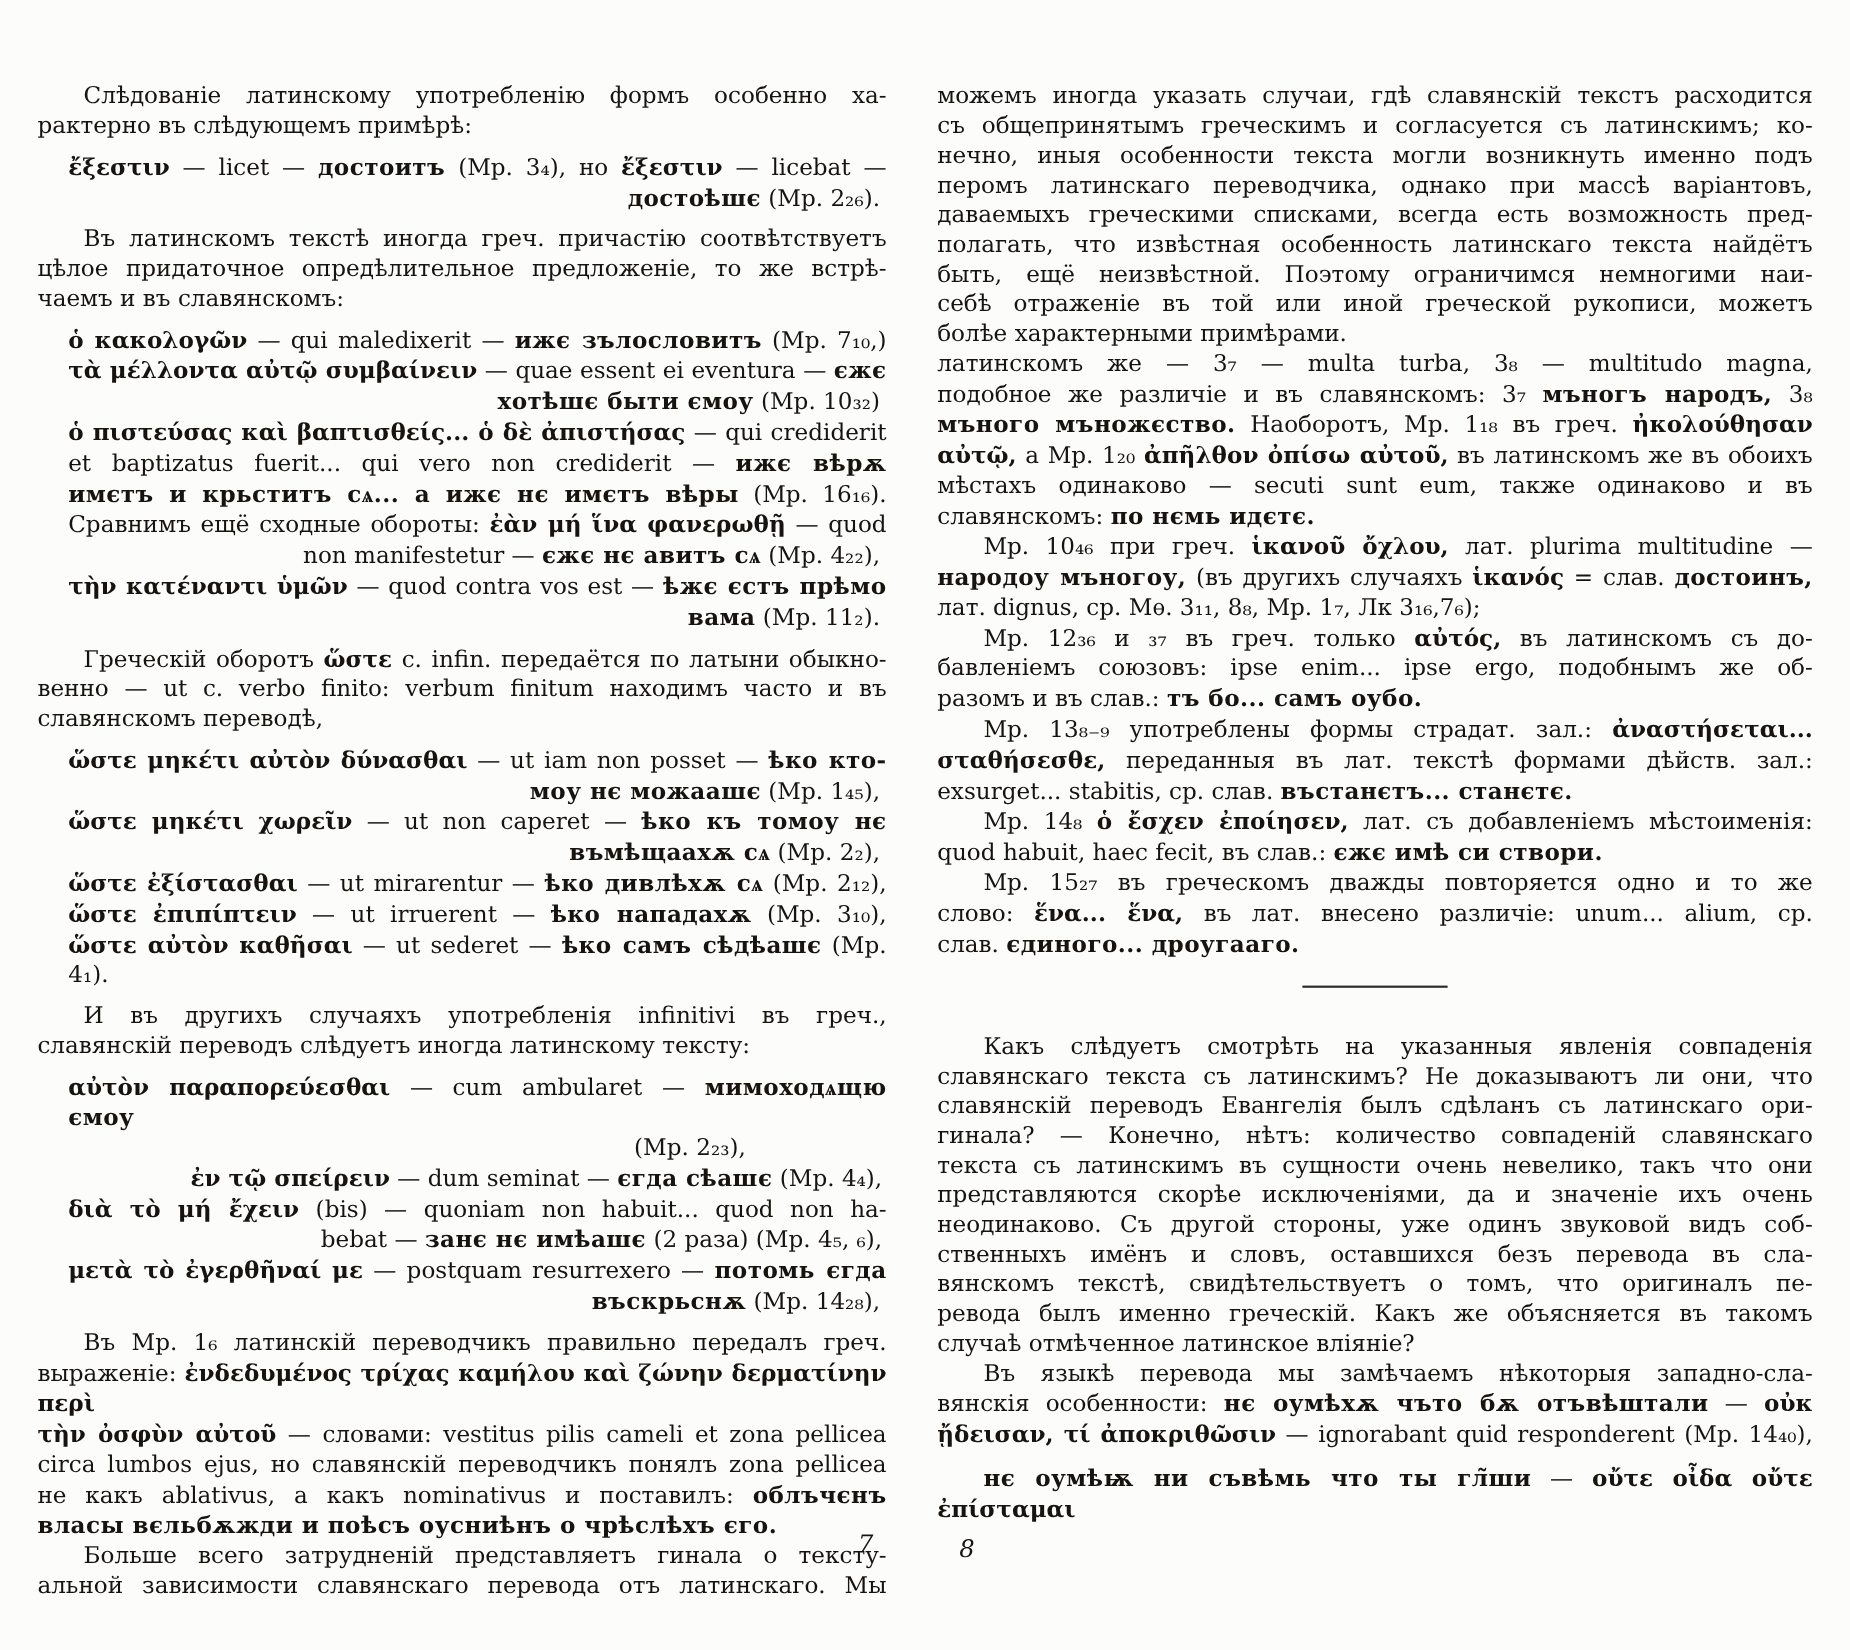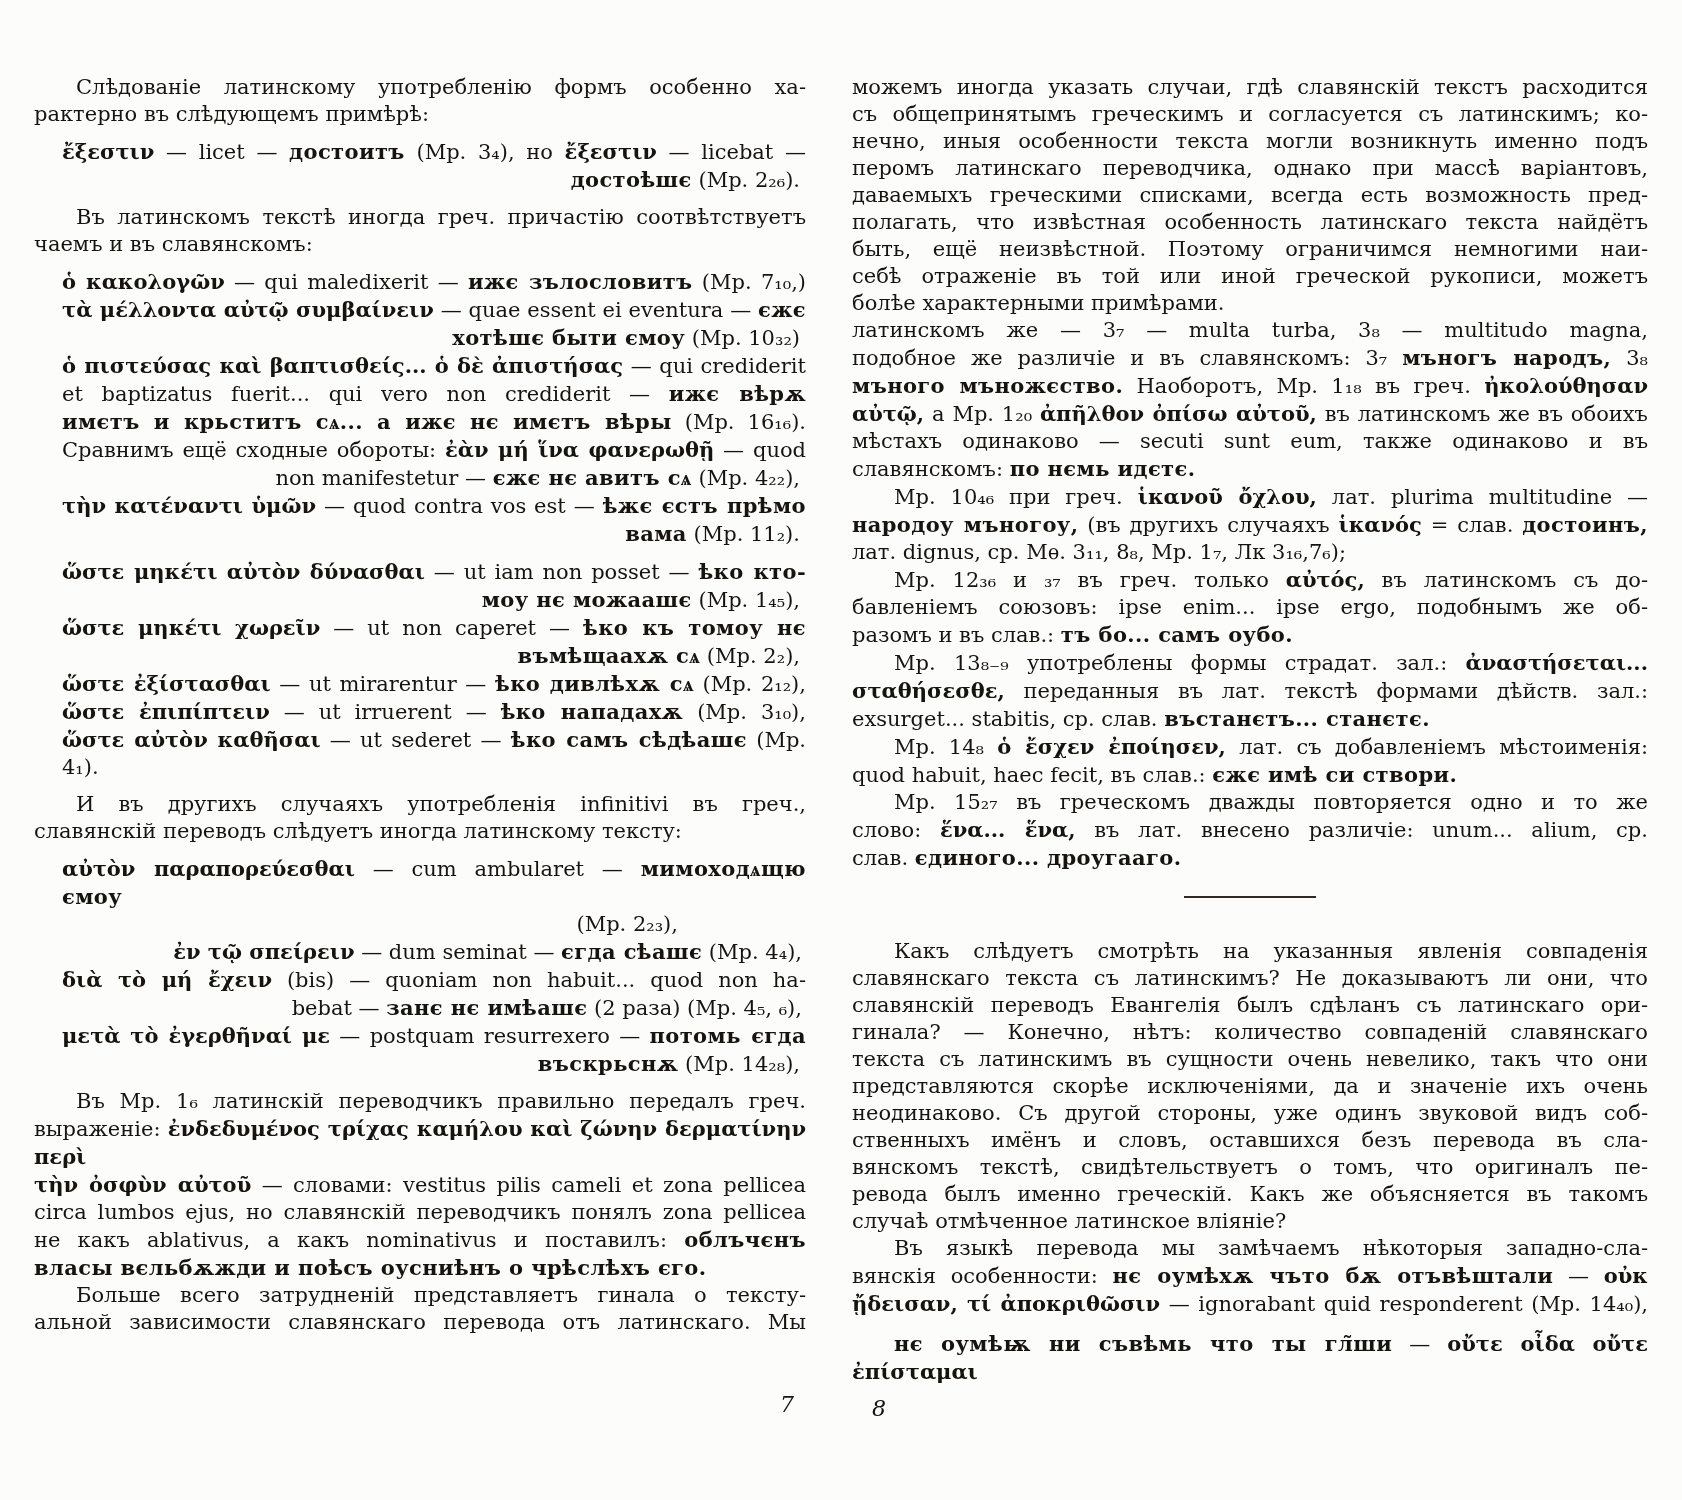--- a/index.html
+++ b/index.html
@@ -42,33 +42,39 @@
     <div class="block para">
       <div class="line a-j ind"><span>Слѣдованіе латинскому употребленію формъ особенно ха-</span></div>
       <div class="line a-l"><span>рактерно въ слѣдующемъ примѣрѣ:</span></div>
     </div>
     <div class="block example">
       <div class="line a-j"><span class="f-g">ἔξεστιν</span><span> — licet — </span><span class="f-s">достоитъ</span><span> (Мр. 3₄), но </span><span class="f-g">ἔξεστιν</span><span> — licebat —</span></div>
       <div class="line a-r"><span class="f-s">достоѣшє</span><span> (Мр. 2₂₆).</span></div>
     </div>
     <div class="block para">
       <div class="line a-j ind"><span>Въ латинскомъ текстѣ иногда греч. причастію соотвѣтствуетъ</span></div>
+      <div class="line a-j"><span>цѣлое придаточное опредѣлительное предложеніе, то же встрѣ-</span></div>
       <div class="line a-l"><span>чаемъ и въ славянскомъ:</span></div>
     </div>
     <div class="block example">
       <div class="line a-j"><span class="f-g">ὁ κακολογῶν</span><span> — qui maledixerit — </span><span class="f-s">ижє зълословитъ</span><span> (Мр. 7₁₀,)</span></div>
       <div class="line a-j"><span class="f-g">τὰ μέλλοντα αὐτῷ συμβαίνειν</span><span> — quae essent ei eventura — </span><span class="f-s">єжє</span></div>
       <div class="line a-r"><span class="f-s">хотѣшє быти ємоу</span><span> (Мр. 10₃₂)</span></div>
       <div class="line a-j"><span class="f-g">ὁ πιστεύσας καὶ βαπτισθείς... ὁ δὲ ἀπιστήσας</span><span> — qui crediderit</span></div>
       <div class="line a-j"><span>et baptizatus fuerit... qui vero non crediderit — </span><span class="f-s">ижє вѣрѫ</span></div>
       <div class="line a-j"><span class="f-s">имєтъ и крьститъ сѧ... а ижє нє имєтъ вѣры</span><span> (Мр. 16₁₆).</span></div>
       <div class="line a-j"><span>Сравнимъ ещё сходные обороты: </span><span class="f-g">ἐὰν μή ἵνα φανερωθῇ</span><span> — quod</span></div>
       <div class="line a-r"><span>non manifestetur — </span><span class="f-s">єжє нє авитъ сѧ</span><span> (Мр. 4₂₂),</span></div>
       <div class="line a-j"><span class="f-g">τὴν κατέναντι ὑμῶν</span><span> — quod contra vos est — </span><span class="f-s">ѣжє єстъ прѣмо</span></div>
       <div class="line a-r"><span class="f-s">вама</span><span> (Мр. 11₂).</span></div>
+    </div>
+    <div class="block para">
+      <div class="line a-j ind"><span>Греческій оборотъ </span><span class="f-g">ὥστε</span><span> c. infin. передаётся по латыни обыкно-</span></div>
+      <div class="line a-j"><span>венно — ut c. verbo finito: verbum finitum находимъ часто и въ</span></div>
+      <div class="line a-l"><span>славянскомъ переводѣ,</span></div>
     </div>
     <div class="block example">
       <div class="line a-j"><span class="f-g">ὥστε μηκέτι αὐτὸν δύνασθαι</span><span> — ut iam non posset — </span><span class="f-s">ѣко кто-</span></div>
       <div class="line a-r"><span class="f-s">моу нє можаашє</span><span> (Мр. 1₄₅),</span></div>
       <div class="line a-j"><span class="f-g">ὥστε μηκέτι χωρεῖν</span><span> — ut non caperet — </span><span class="f-s">ѣко къ томоу нє</span></div>
       <div class="line a-r"><span class="f-s">въмѣщаахѫ сѧ</span><span> (Мр. 2₂),</span></div>
       <div class="line a-j"><span class="f-g">ὥστε ἐξίστασθαι</span><span> — ut mirarentur — </span><span class="f-s">ѣко дивлѣхѫ сѧ</span><span> (Мр. 2₁₂),</span></div>
       <div class="line a-j"><span class="f-g">ὥστε ἐπιπίπτειν</span><span> — ut irruerent — </span><span class="f-s">ѣко нападахѫ</span><span> (Мр. 3₁₀),</span></div>
       <div class="line a-j"><span class="f-g">ὥστε αὐτὸν καθῆσαι</span><span> — ut sederet — </span><span class="f-s">ѣко самъ сѣдѣашє</span><span> (Мр. 4₁).</span></div>
     </div>

